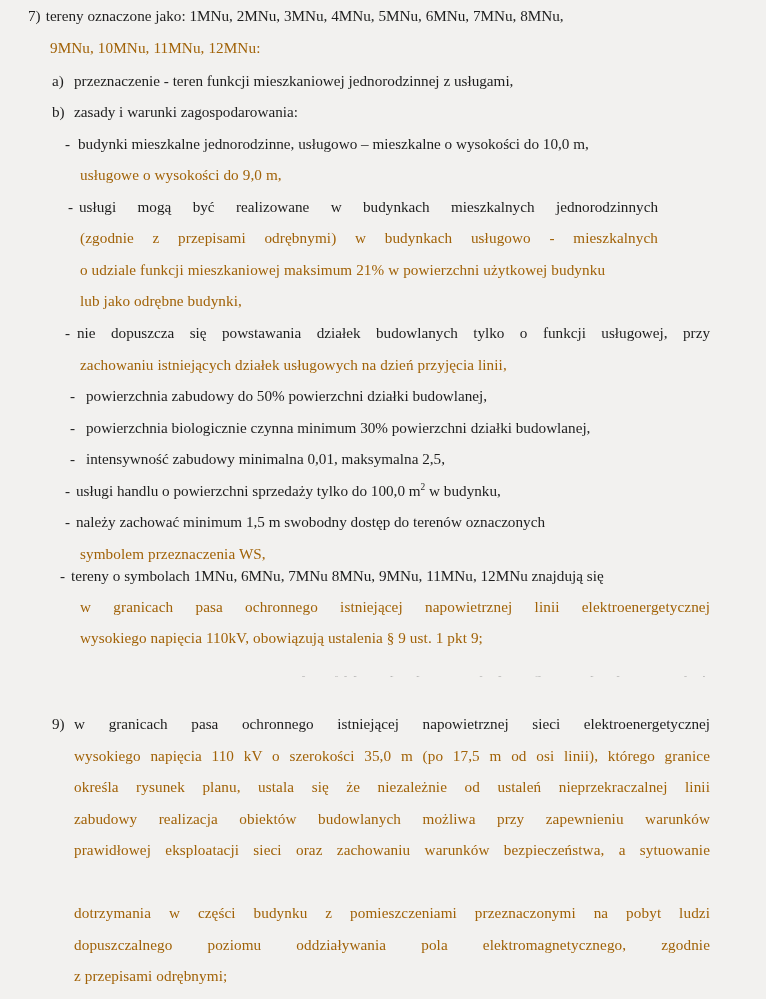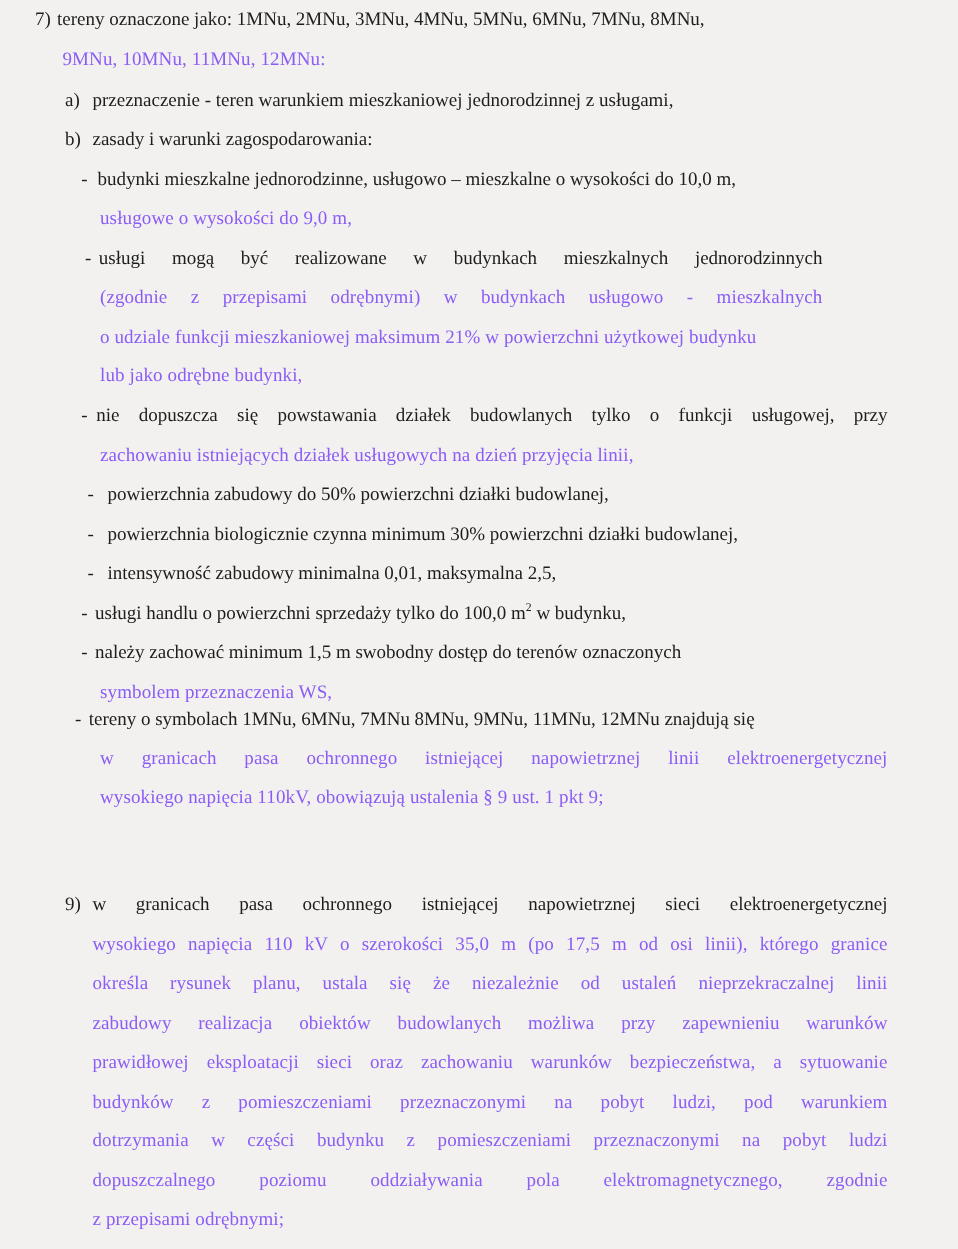--- a/index.html
+++ b/index.html
@@ -26,21 +26,21 @@
     background: #f2f1ef;
   }
 
   
   .ln {
     position: absolute;
     font-size: 15.2px;
     line-height: 1.0;
     white-space: nowrap;
     letter-spacing: 0.1px;
-    color: #8b5cf6;
+    color: #a16207;
   }
 
   
   .ln.just {
     white-space: normal;
     text-align: justify;
     text-align-last: justify;
     word-spacing: normal;
   }
 
@@ -104,21 +104,21 @@
 <div class="page">
 
   <div class="row" style="left:28px; top:8px;">
     <span class="marker">7)</span>
     <span class="body" style="margin-left:5px;">tereny oznaczone jako: 1MNu, 2MNu, 3MNu, 4MNu, 5MNu, 6MNu, 7MNu, 8MNu,</span>
   </div>
   <div class="ln" style="left:50px; top:40px;">9MNu, 10MNu, 11MNu, 12MNu:</div>
 
   <div class="row" style="left:52px; top:73px;">
     <span class="marker" style="width:22px;">a)</span>
-    <span class="body">przeznaczenie - teren warunkiem mieszkaniowej jednorodzinnej z usługami,</span>
+    <span class="body">przeznaczenie - teren funkcji mieszkaniowej jednorodzinnej z usługami,</span>
   </div>
 
   <div class="row" style="left:52px; top:104px;">
     <span class="marker" style="width:22px;">b)</span>
     <span class="body">zasady i warunki zagospodarowania:</span>
   </div>
 
   <div class="row" style="left:65px; top:136px;">
     <span class="marker" style="width:13px;">-</span>
     <span class="body">budynki  mieszkalne jednorodzinne, usługowo – mieszkalne   o  wysokości  do 10,0 m,</span>
@@ -177,18 +177,17 @@
   </div>
 
   <div class="row just" style="left:52px; top:716px; width:658px;">
     <span class="marker" style="width:22px;">9)</span>
     <span class="body">w  granicach  pasa  ochronnego  istniejącej  napowietrznej  sieci  elektroenergetycznej</span>
   </div>
   <div class="ln just" style="left:74px; top:748px; width:636px;">wysokiego napięcia 110 kV o szerokości 35,0 m (po 17,5 m od osi linii), którego granice</div>
   <div class="ln just" style="left:74px; top:779px; width:636px;">określa  rysunek  planu,  ustala  się  że  niezależnie  od  ustaleń  nieprzekraczalnej  linii</div>
   <div class="ln just" style="left:74px; top:811px; width:636px;">zabudowy  realizacja  obiektów  budowlanych  możliwa  przy  zapewnieniu  warunków</div>
   <div class="ln just" style="left:74px; top:842px; width:636px;">prawidłowej eksploatacji sieci oraz zachowaniu warunków bezpieczeństwa, a sytuowanie</div>
-  <div class="ln just" style="left:74px; top:874px; width:636px;">budynków  z  pomieszczeniami  przeznaczonymi  na  pobyt  ludzi,  pod  warunkiem</div>
   <div class="ln just" style="left:74px; top:905px; width:636px;">dotrzymania  w  części  budynku  z  pomieszczeniami  przeznaczonymi  na  pobyt  ludzi</div>
   <div class="ln just" style="left:74px; top:937px; width:636px;">dopuszczalnego    poziomu    oddziaływania    pola    elektromagnetycznego,    zgodnie</div>
   <div class="ln" style="left:74px; top:968px;">z przepisami odrębnymi;</div>
 
 </div>
 
 </body></html>

